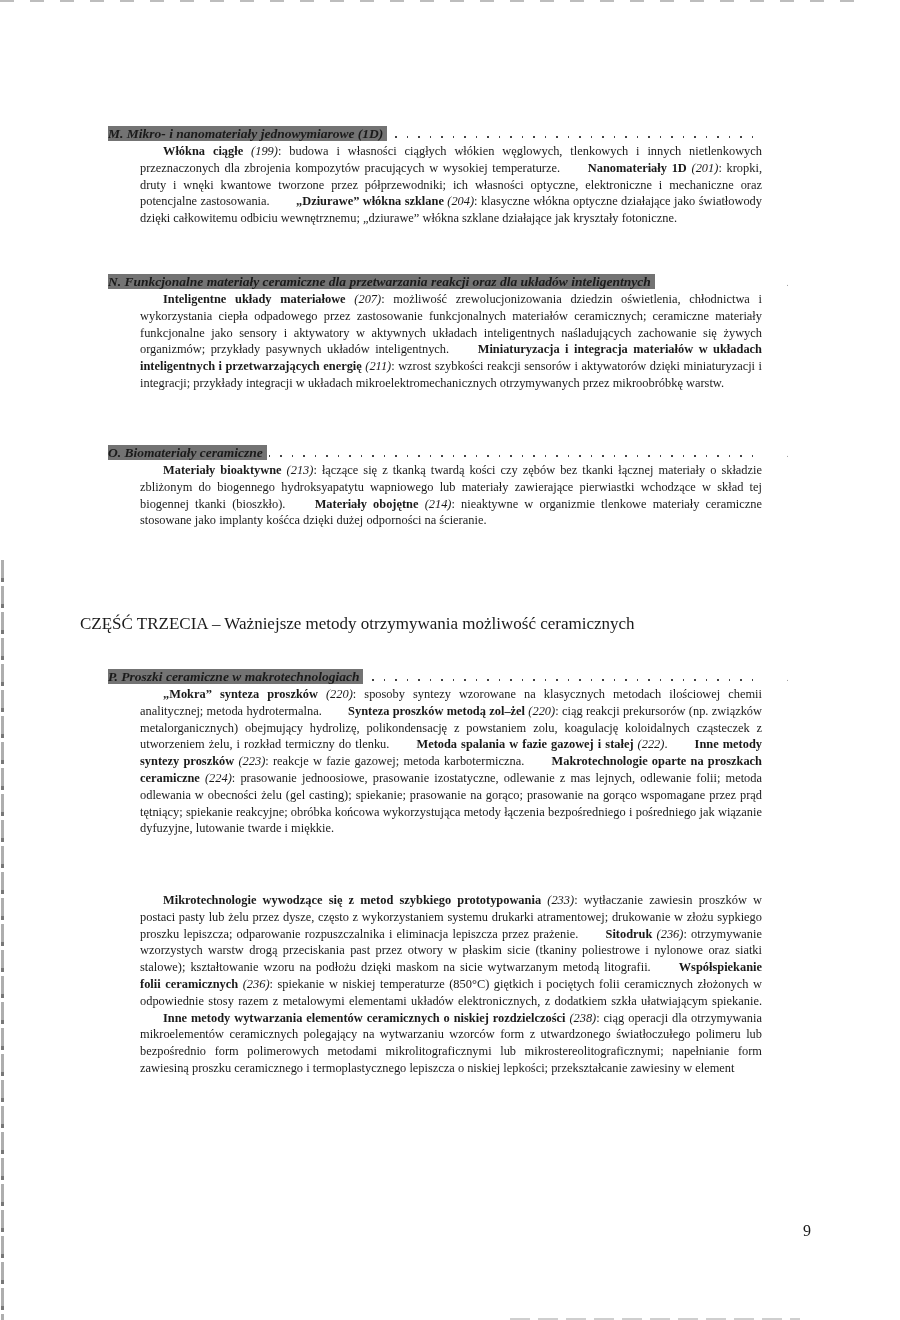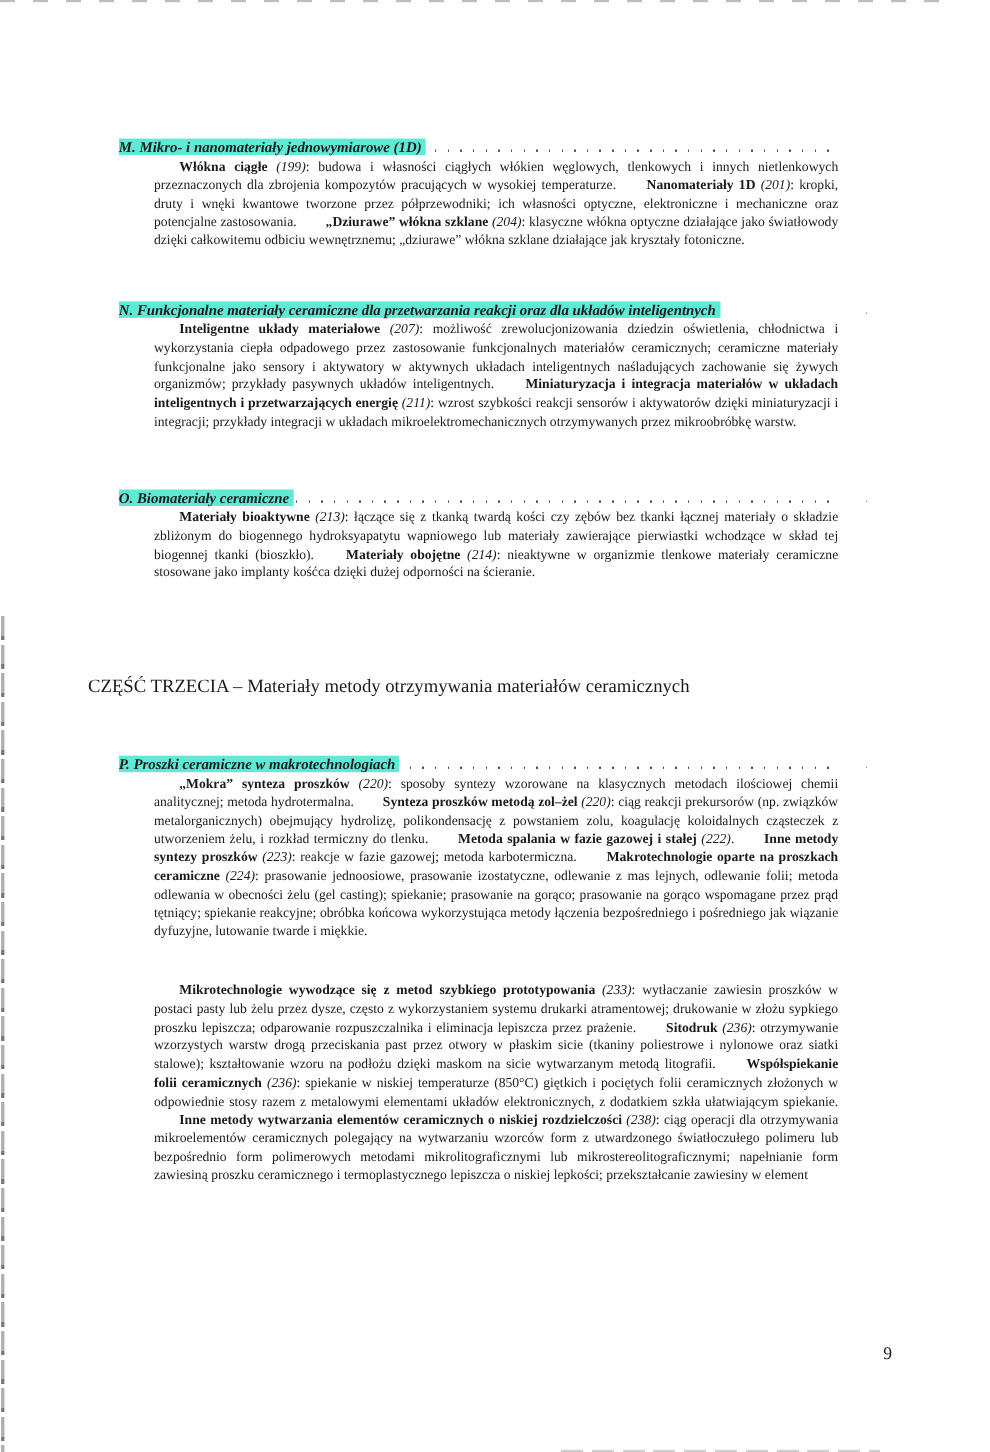--- a/index.html
+++ b/index.html
@@ -19,21 +19,21 @@
     }
     .bottom-edge {
       position: absolute; left: 510px; bottom: 0; width: 290px; height: 2px;
       background: repeating-linear-gradient(90deg, #cfcfcf 0 20px, transparent 20px 28px);
     }
     .entry { position: absolute; left: 108px; width: 680px; }
     .entry-head {
       position: relative; font-style: italic; font-weight: bold;
       font-size: 13.5px; line-height: 17px; white-space: nowrap; overflow: hidden;
     }
-    .entry-head .t { background: #5eead4; padding-right: 4px; position: relative; z-index: 1; }
+    .entry-head .t { background: #737373; padding-right: 4px; position: relative; z-index: 1; }
     .entry-head .dots {
       position: absolute; left: 0; right: 30px; top: 11px; height: 2px;
       background: repeating-linear-gradient(90deg, #444 0 1.3px, transparent 1.3px 11.5px);
     }
     .page-ref {
       position: absolute; right: -22px; top: 0; font-style: italic; font-weight: normal;
       font-size: 15px; line-height: 17px; background: #fff; padding-left: 6px;
     }
     .entry-body {
       margin-left: 32px; width: 622px; font-size: 12.4px; line-height: 16.8px;
@@ -76,23 +76,23 @@
 
 <div class="entry" style="top:444px;">
   <div class="entry-head">
     <span class="dots"></span>
     <span class="t">O. Biomateriały ceramiczne</span>
     <span class="page-ref">213</span>
   </div>
   <div class="entry-body"><b>Materiały bioaktywne</b><i> (213)</i><span>: łączące się z tkanką twardą kości czy zębów bez tkanki łącznej materiały o składzie zbliżonym do biogennego hydroksyapatytu wapniowego lub materiały zawierające pierwiastki wchodzące w skład tej biogennej tkanki (bioszkło). </span><b>Materiały obojętne</b><i> (214)</i><span>: nieaktywne w organizmie tlenkowe materiały ceramiczne stosowane jako implanty kośćca dzięki dużej odporności na ścieranie.</span></div>
 </div>
 
-<div class="part-title">CZĘŚĆ TRZECIA – Materiały metody otrzymywania materiałów ceramicznych</div>
+<div class="part-title">CZĘŚĆ TRZECIA – Ważniejsze metody otrzymywania możliwość ceramicznych</div>
 
-<div class="entry" style="top:686px;">
+<div class="entry" style="top:668px;">
   <div class="entry-head">
     <span class="dots"></span>
     <span class="t">P. Proszki ceramiczne w makrotechnologiach</span>
     <span class="page-ref">219</span>
   </div>
   <div class="entry-body"><b>„Mokra” synteza proszków</b><i> (220)</i><span>: sposoby syntezy wzorowane na klasycznych metodach ilościowej chemii analitycznej; metoda hydrotermalna. </span><b>Synteza proszków metodą zol–żel</b><i> (220)</i><span>: ciąg reakcji prekursorów (np. związków metalorganicznych) obejmujący hydrolizę, polikondensację z powstaniem zolu, koagulację koloidalnych cząsteczek z utworzeniem żelu, i rozkład termiczny do tlenku. </span><b>Metoda spalania w fazie gazowej i stałej</b><i> (222)</i><span>. </span><b>Inne metody syntezy proszków</b><i> (223)</i><span>: reakcje w fazie gazowej; metoda karbotermiczna. </span><b>Makrotechnologie oparte na proszkach ceramiczne</b><i> (224)</i><span>: prasowanie jednoosiowe, prasowanie izostatyczne, odlewanie z mas lejnych, odlewanie folii; metoda odlewania w obecności żelu (gel casting); spiekanie; prasowanie na gorąco; prasowanie na gorąco wspomagane przez prąd tętniący; spiekanie reakcyjne; obróbka końcowa wykorzystująca metody łączenia bezpośredniego i pośredniego jak wiązanie dyfuzyjne, lutowanie twarde i miękkie.</span></div>
 </div>
 
 <div class="entry" style="top:891px;">
   <div class="entry-body"><b>Mikrotechnologie wywodzące się z metod szybkiego prototypowania</b><i> (233)</i><span>: wytłaczanie zawiesin proszków w postaci pasty lub żelu przez dysze, często z wykorzystaniem systemu drukarki atramentowej; drukowanie w złożu sypkiego proszku lepiszcza; odparowanie rozpuszczalnika i eliminacja lepiszcza przez prażenie. </span><b>Sitodruk</b><i> (236)</i><span>: otrzymywanie wzorzystych warstw drogą przeciskania past przez otwory w płaskim sicie (tkaniny poliestrowe i nylonowe oraz siatki stalowe); kształtowanie wzoru na podłożu dzięki maskom na sicie wytwarzanym metodą litografii. </span><b>Współspiekanie folii ceramicznych</b><i> (236)</i><span>: spiekanie w niskiej temperaturze (850°C) giętkich i pociętych folii ceramicznych złożonych w odpowiednie stosy razem z metalowymi elementami układów elektronicznych, z dodatkiem szkła ułatwiającym spiekanie. </span><b>Inne metody wytwarzania elementów ceramicznych o niskiej rozdzielczości</b><i> (238)</i><span>: ciąg operacji dla otrzymywania mikroelementów ceramicznych polegający na wytwarzaniu wzorców form z utwardzonego światłoczułego polimeru lub bezpośrednio form polimerowych metodami mikrolitograficznymi lub mikrostereolitograficznymi; napełnianie form zawiesiną proszku ceramicznego i termoplastycznego lepiszcza o niskiej lepkości; przekształcanie zawiesiny w element</span></div>

